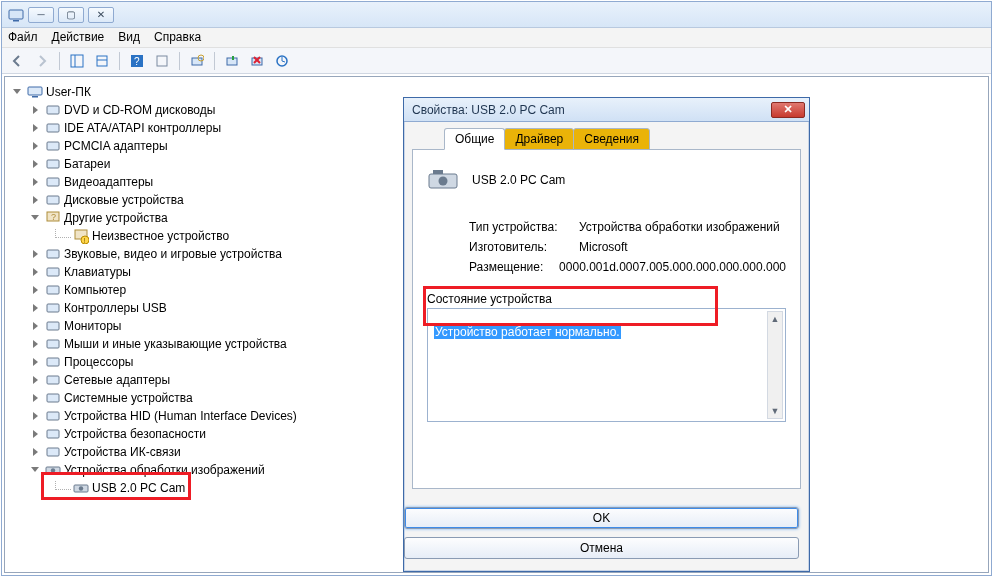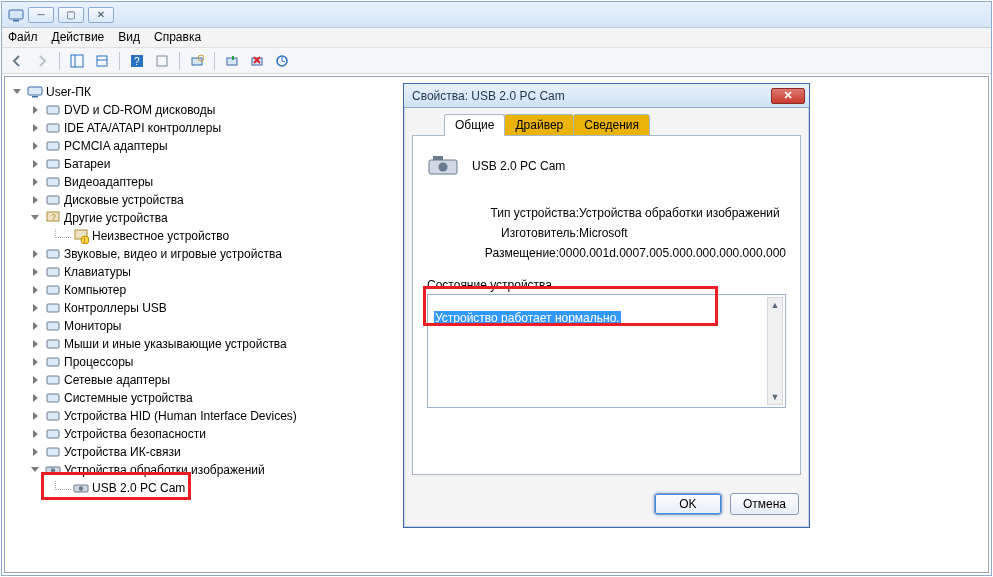--- a/index.html
+++ b/index.html
@@ -62,31 +62,31 @@
     border:1px solid #8b2a22; border-radius:2px; display:flex;align-items:center;justify-content:center;
     color:#fff; font-weight:bold; font-size:11px;}
   .dlg-body { padding:6px 8px 8px 8px;}
   .tabs { display:flex; margin-bottom:-1px;padding-left:32px;}
   .tab { padding:3px 10px; border:1px solid #a9b7c9; background:#eab308; font-size:12px;
     border-top-left-radius:3px; border-top-right-radius:3px; margin-right:-1px;}
   .tab.active { background:#ffffff; border-bottom-color:#fff; position:relative; z-index:2;}
   .tabpane { border:1px solid #a9b7c9; background:#fff; padding:14px 14px; min-height:340px;}
   .dev-head { display:flex; align-items:center; gap:10px; margin-bottom:24px;}
   .proprow { display:flex; margin:6px 0; font-size:12px;}
-  .proprow .k { width:110px;text-align:right;}
+  .proprow .k { width:110px;}
   .group { margin-top:18px;}
   .grouplabel { font-size:12px; margin-bottom:2px;}
   .statusbox { border:1px solid #9cb2cf; background:#fff; height:114px; padding:16px 6px; position:relative;}
   .statusbox .scroll { position:absolute; right:2px; top:2px; bottom:2px; width:16px;
     background:#f0f0f0; border:1px solid #d3d9e2;}
   .statusbox .scroll .arrow { position:absolute; left:0; right:0; height:14px;
     display:flex;align-items:center;justify-content:center; font-size:9px; color:#606a78;}
   .statusbox .scroll .arrow.up{ top:0;} .statusbox .scroll .arrow.down{ bottom:0;}
   .hltext { background:#3399ff; color:#fff; padding:0 1px;}
-  .dlg-buttons { display:flex; justify-content:flex-end; gap:8px; padding:10px 10px 12px 0;}
+  .dlg-buttons { display:flex; justify-content:flex-end; gap:8px; padding:10px 10px 12px 0;flex-direction:column;}
   .btn { min-width:68px; height:22px; border:1px solid #8a9bb3; border-radius:3px;
     background:linear-gradient(#fdfdfe,#e6edf7); font-size:12px; padding:0 12px;
     display:flex; align-items:center; justify-content:center;}
   .btn.default { box-shadow:0 0 0 1px #3e8be8 inset, 0 0 3px #6fb1f6;}
   
   .ico-computer svg, .ico-generic svg { width:16px; height:16px;}
 </style>
 </head>
 <body>
 
@@ -398,21 +398,21 @@
               <rect x="1" y="5" width="14" height="7" rx="1" fill="#cfd8e3" stroke="#6b7b8e"></rect>
               <circle cx="8" cy="8.5" r="2.2" fill="#6b7b8e"></circle>
             </svg>
           </span>
         <span>USB 2.0 PC Cam</span>
       </div>
     </div>
 
     <div class="redbox" style="left:36px; top:395px; width:150px; height:28px;"></div>
 
-    <div class="dialog" style="left:398px; top:6px;">
+    <div class="dialog" style="left:398px; top:20px;">
       <div class="dlg-title">
         <span class="ttxt">Свойства: USB 2.0 PC Cam</span>
         <div class="dlg-close">✕</div>
       </div>
       <div class="dlg-body">
         <div class="tabs">
           <div class="tab active">Общие</div>
           <div class="tab">Драйвер</div>
           <div class="tab">Сведения</div>
         </div>

